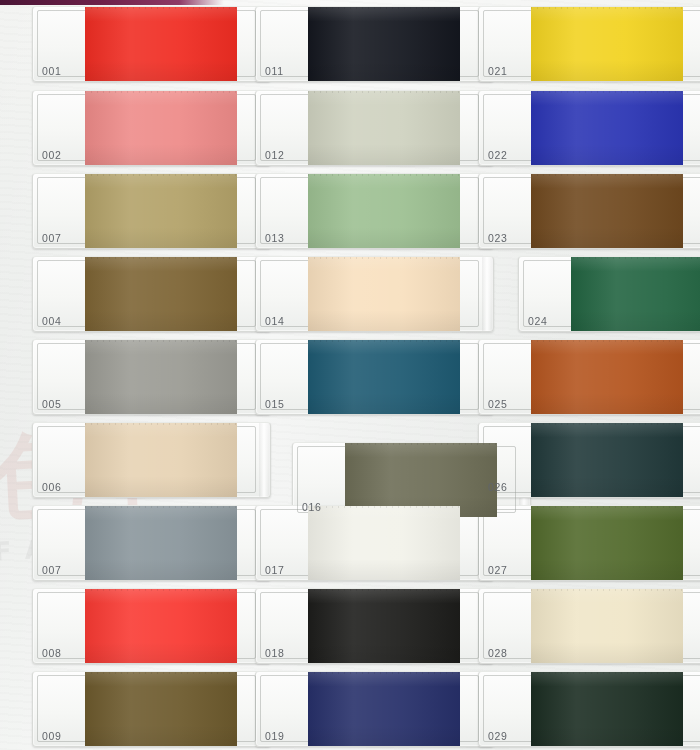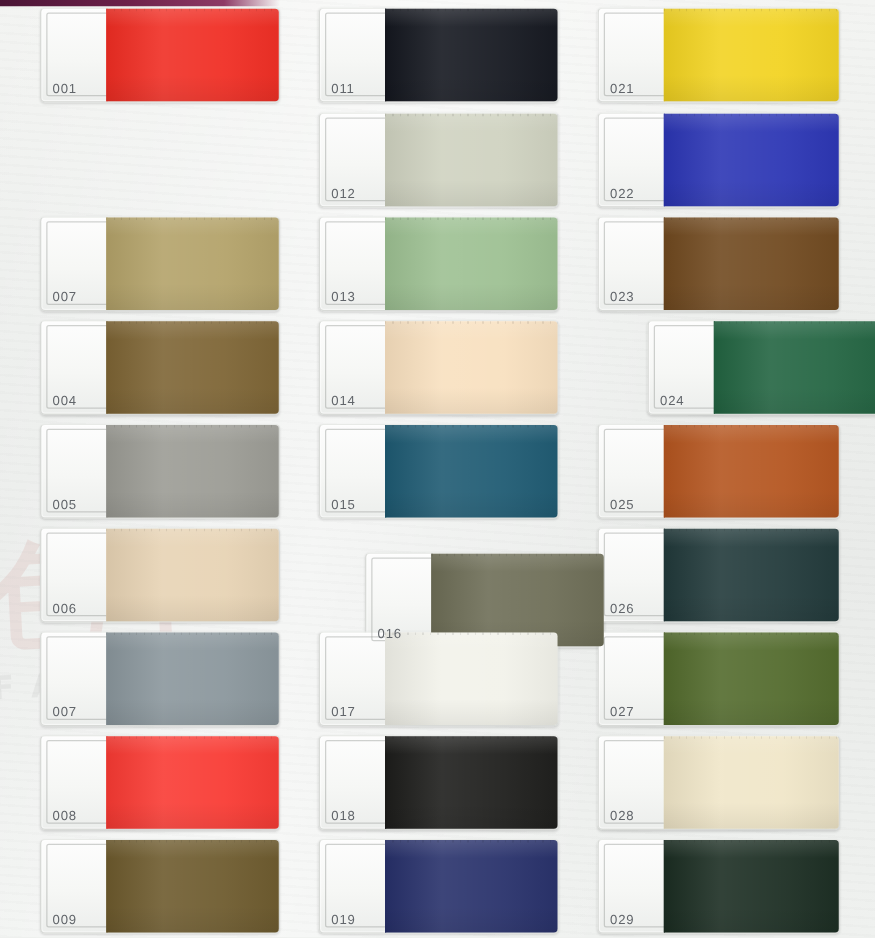--- a/index.html
+++ b/index.html
@@ -53,20 +53,21 @@
   }
 
   .card{
     position:absolute;
     background:linear-gradient(180deg,#fdfdfd 0%,#f6f7f5 55%,#eceeec 100%);
     border:1px solid #d8dad7;
     border-top-color:#e8eae7;
     border-radius:4px;
     box-shadow:0 1px 2px rgba(0,0,0,.13), 0 0 0 1px rgba(255,255,255,.5) inset;
     overflow:hidden;
+    padding-left:47px;
   }
   
   .card:after{
     content:"";position:absolute;right:0;top:0;bottom:0;width:11px;
     background:linear-gradient(90deg, rgba(0,0,0,.055) 0%, rgba(255,255,255,.85) 45%, rgba(0,0,0,.05) 100%);
   }
 
   
   .swatch{
     position:absolute;
@@ -128,20 +129,28 @@
 
 <div id="grid">
     <div class="card" style="left: 32px; top: 6px; width: 190px; height: 74px;">
       <div class="card-frame"></div>
       <div class="swatch">
         <div class="swatch-fill" style="background: rgb(240, 45, 35);"></div>
         <div class="swatch-sheen"></div>
       </div>
       <div class="code">001</div>
     </div>
+    <div class="card" style="left: 32px; top: 90px; width: 190px; height: 74px;">
+      <div class="card-frame"></div>
+      <div class="swatch">
+        <div class="swatch-fill" style="background: rgb(238, 139, 137);"></div>
+        <div class="swatch-sheen"></div>
+      </div>
+      <div class="code">002</div>
+    </div>
     <div class="card" style="left: 32px; top: 173px; width: 190px; height: 74px;">
       <div class="card-frame"></div>
       <div class="swatch">
         <div class="swatch-fill" style="background: rgb(179, 162, 105);"></div>
         <div class="swatch-sheen"></div>
       </div>
       <div class="code">007</div>
     </div>
     <div class="card" style="left: 32px; top: 256px; width: 190px; height: 74px;">
       <div class="card-frame"></div>

